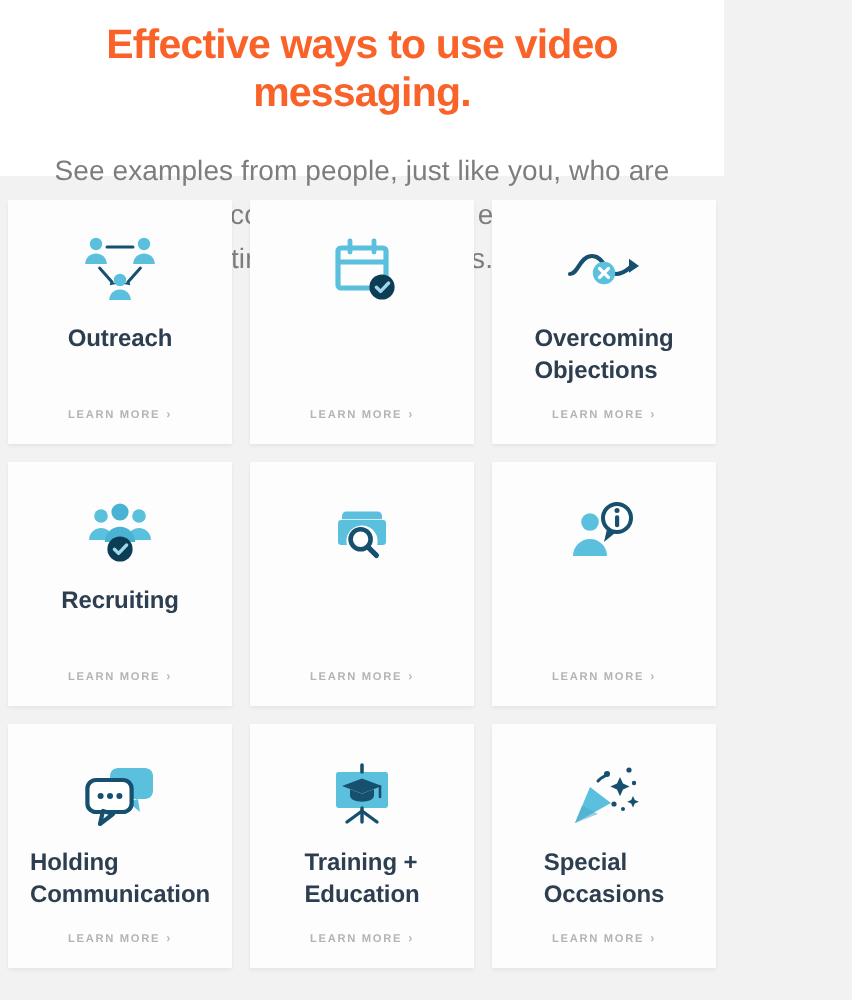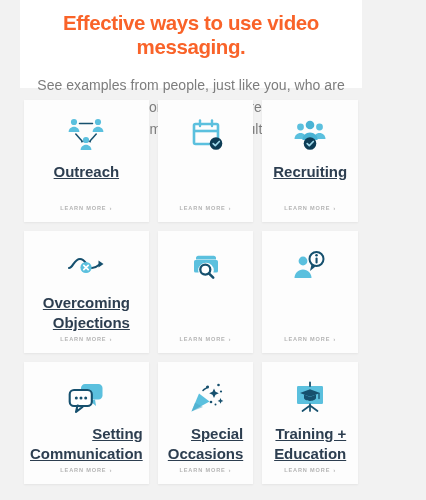--- a/index.html
+++ b/index.html
@@ -13,21 +13,20 @@
   body {
     font-family: "Liberation Sans", sans-serif;
     background: #f2f2f2;
   }
 
   .page {
     width: 362px;
     height: 500px;
     position: relative;
     background: #f2f2f2;
-    padding-left: 20px;
   }
 
   
   .hero {
     background: #ffffff;
     padding: 11px 16px 16px;
     height: 88px;
   }
 
   .hero-title {
@@ -75,28 +74,27 @@
     height: 44px;
     display: flex;
     align-items: center;
     justify-content: center;
   }
 
   .card-icon svg { display: block; }
 
   .card-title {
     margin-top: 5px;
-    font-size: 15px;
+    font-size: 12px;
     font-weight: bold;
     color: #2d3e50;
-    text-align: right;
+    text-align: left;
     line-height: 1.32;
     letter-spacing: -0.05px;
     white-space: pre-line;
-    text-decoration: underline;
   }
 
   .card-link {
     position: absolute;
     bottom: 11px;
     left: 0;
     right: 0;
     display: flex;
     align-items: center;
     justify-content: center;
@@ -174,55 +172,55 @@
         </div>
         <div class="card-link">
           <span>LEARN MORE</span>
           <span class="chev">›</span>
         </div>
       </div>
 
       <div class="card">
         <div class="card-icon">
           <svg width="42" height="40" viewBox="0 0 42 40">
-            <g fill="#5bc0de">
-              <circle cx="11.5" cy="12" r="3.4"></circle>
-              <path d="M5.5 24c0-3.4 2.7-6 6-6s6 2.6 6 6z"></path>
-              <circle cx="30.5" cy="12" r="3.4"></circle>
-              <path d="M24.5 24c0-3.4 2.7-6 6-6s6 2.6 6 6z"></path>
-            </g>
-            <g fill="#4ab3d4">
-              <circle cx="21" cy="10" r="4.3"></circle>
-              <path d="M13.4 25c0-4.2 3.4-7.6 7.6-7.6s7.6 3.4 7.6 7.6z"></path>
-            </g>
-            <circle cx="21" cy="28.5" r="6.3" fill="#0d3c55"></circle>
-            <path d="M18.2 28.6l2.1 2.1 4-4.2" stroke="#9fd8ea" stroke-width="1.7" fill="none" stroke-linecap="round" stroke-linejoin="round"></path>
-          </svg>
-        </div>
-        <div class="card-title">Recruiting</div>
-        <div class="card-link">
-          <span>LEARN MORE</span>
-          <span class="chev">›</span>
-        </div>
-      </div>
-
-      <div class="card">
-        <div class="card-icon">
-          <svg width="42" height="40" viewBox="0 0 42 40">
             <path d="M4 22 C8 22 9 13 15 13 C21 13 22 22 27 22 C31 22 33 19.5 35 18" stroke="#16506e" stroke-width="2.1" fill="none" stroke-linecap="round"></path>
             <path d="M33.5 14.4 L38.5 18 L33.5 21.4 Z" fill="#16506e"></path>
             <circle cx="21" cy="21.5" r="5.6" fill="#5bc0de"></circle>
             <g stroke="#ffffff" stroke-width="1.7" stroke-linecap="round">
               <line x1="18.8" y1="19.3" x2="23.2" y2="23.7"></line>
               <line x1="23.2" y1="19.3" x2="18.8" y2="23.7"></line>
             </g>
           </svg>
         </div>
         <div class="card-title">Overcoming
 Objections</div>
+        <div class="card-link">
+          <span>LEARN MORE</span>
+          <span class="chev">›</span>
+        </div>
+      </div>
+
+      <div class="card">
+        <div class="card-icon">
+          <svg width="42" height="40" viewBox="0 0 42 40">
+            <g fill="#5bc0de">
+              <circle cx="11.5" cy="12" r="3.4"></circle>
+              <path d="M5.5 24c0-3.4 2.7-6 6-6s6 2.6 6 6z"></path>
+              <circle cx="30.5" cy="12" r="3.4"></circle>
+              <path d="M24.5 24c0-3.4 2.7-6 6-6s6 2.6 6 6z"></path>
+            </g>
+            <g fill="#4ab3d4">
+              <circle cx="21" cy="10" r="4.3"></circle>
+              <path d="M13.4 25c0-4.2 3.4-7.6 7.6-7.6s7.6 3.4 7.6 7.6z"></path>
+            </g>
+            <circle cx="21" cy="28.5" r="6.3" fill="#0d3c55"></circle>
+            <path d="M18.2 28.6l2.1 2.1 4-4.2" stroke="#9fd8ea" stroke-width="1.7" fill="none" stroke-linecap="round" stroke-linejoin="round"></path>
+          </svg>
+        </div>
+        <div class="card-title">Recruiting</div>
         <div class="card-link">
           <span>LEARN MORE</span>
           <span class="chev">›</span>
         </div>
       </div>
 
       <div class="card">
         <div class="card-icon">
           <svg width="42" height="40" viewBox="0 0 42 40">
             <path d="M11 12c0-1.2 1-2.2 2.2-2.2h15.6c1.2 0 2.2 1 2.2 2.2v1.6H11z" fill="#5bc0de"></path>
@@ -267,22 +265,45 @@
             <path d="M30 22.5l1 6.5-6-5z" fill="#5bc0de"></path>
             <path d="M9 13h13.5c2.4 0 4.3 1.9 4.3 4.3v7.4c0 2.4-1.9 4.3-4.3 4.3H9c-2.4 0-4.3-1.9-4.3-4.3v-7.4C4.7 14.9 6.6 13 9 13z" fill="#ffffff" stroke="#16506e" stroke-width="2.1"></path>
             <path d="M12.5 28.5l-1.5 6.5 6.5-5z" fill="#ffffff" stroke="#16506e" stroke-width="2.1" stroke-linejoin="round"></path>
             <g fill="#16506e">
               <circle cx="11.3" cy="21" r="1.5"></circle>
               <circle cx="16" cy="21" r="1.5"></circle>
               <circle cx="20.7" cy="21" r="1.5"></circle>
             </g>
           </svg>
         </div>
-        <div class="card-title">Setting
+        <div class="card-title">Holding
 Communication</div>
+        <div class="card-link">
+          <span>LEARN MORE</span>
+          <span class="chev">›</span>
+        </div>
+      </div>
+
+      <div class="card">
+        <div class="card-icon">
+          <svg width="42" height="40" viewBox="0 0 42 40">
+            <rect x="8" y="9" width="26" height="18" rx="1.2" fill="#5bc0de"></rect>
+            <line x1="21" y1="5.5" x2="21" y2="9" stroke="#16506e" stroke-width="1.8" stroke-linecap="round"></line>
+            <g stroke="#16506e" stroke-width="1.7" stroke-linecap="round">
+              <line x1="21" y1="27" x2="21" y2="34"></line>
+              <line x1="21" y1="28.5" x2="13.5" y2="34"></line>
+              <line x1="21" y1="28.5" x2="28.5" y2="34"></line>
+            </g>
+            <path d="M21 12.2 L31 16 L21 19.8 L11 16 Z" fill="#16506e"></path>
+            <path d="M15 17.6v3.2c0 1.9 2.7 3.1 6 3.1s6-1.2 6-3.1v-3.2l-6 2.3z" fill="#16506e"></path>
+            <line x1="30" y1="16.4" x2="30" y2="21.5" stroke="#16506e" stroke-width="1.3" stroke-linecap="round"></line>
+          </svg>
+        </div>
+        <div class="card-title">Training +
+Education</div>
         <div class="card-link">
           <span>LEARN MORE</span>
           <span class="chev">›</span>
         </div>
       </div>
 
       <div class="card">
         <div class="card-icon">
           <svg width="42" height="40" viewBox="0 0 42 40">
             <path d="M6.5 34.5 L14 16.5 L24.5 24.5 Z" fill="#5bc0de"></path>
@@ -302,39 +323,16 @@
           </svg>
         </div>
         <div class="card-title">Special
 Occasions</div>
         <div class="card-link">
           <span>LEARN MORE</span>
           <span class="chev">›</span>
         </div>
       </div>
 
-      <div class="card">
-        <div class="card-icon">
-          <svg width="42" height="40" viewBox="0 0 42 40">
-            <rect x="8" y="9" width="26" height="18" rx="1.2" fill="#5bc0de"></rect>
-            <line x1="21" y1="5.5" x2="21" y2="9" stroke="#16506e" stroke-width="1.8" stroke-linecap="round"></line>
-            <g stroke="#16506e" stroke-width="1.7" stroke-linecap="round">
-              <line x1="21" y1="27" x2="21" y2="34"></line>
-              <line x1="21" y1="28.5" x2="13.5" y2="34"></line>
-              <line x1="21" y1="28.5" x2="28.5" y2="34"></line>
-            </g>
-            <path d="M21 12.2 L31 16 L21 19.8 L11 16 Z" fill="#16506e"></path>
-            <path d="M15 17.6v3.2c0 1.9 2.7 3.1 6 3.1s6-1.2 6-3.1v-3.2l-6 2.3z" fill="#16506e"></path>
-            <line x1="30" y1="16.4" x2="30" y2="21.5" stroke="#16506e" stroke-width="1.3" stroke-linecap="round"></line>
-          </svg>
-        </div>
-        <div class="card-title">Training +
-Education</div>
-        <div class="card-link">
-          <span>LEARN MORE</span>
-          <span class="chev">›</span>
-        </div>
-      </div>
-
     </div>
   </section>
 
 </div>
 
 </body></html>

